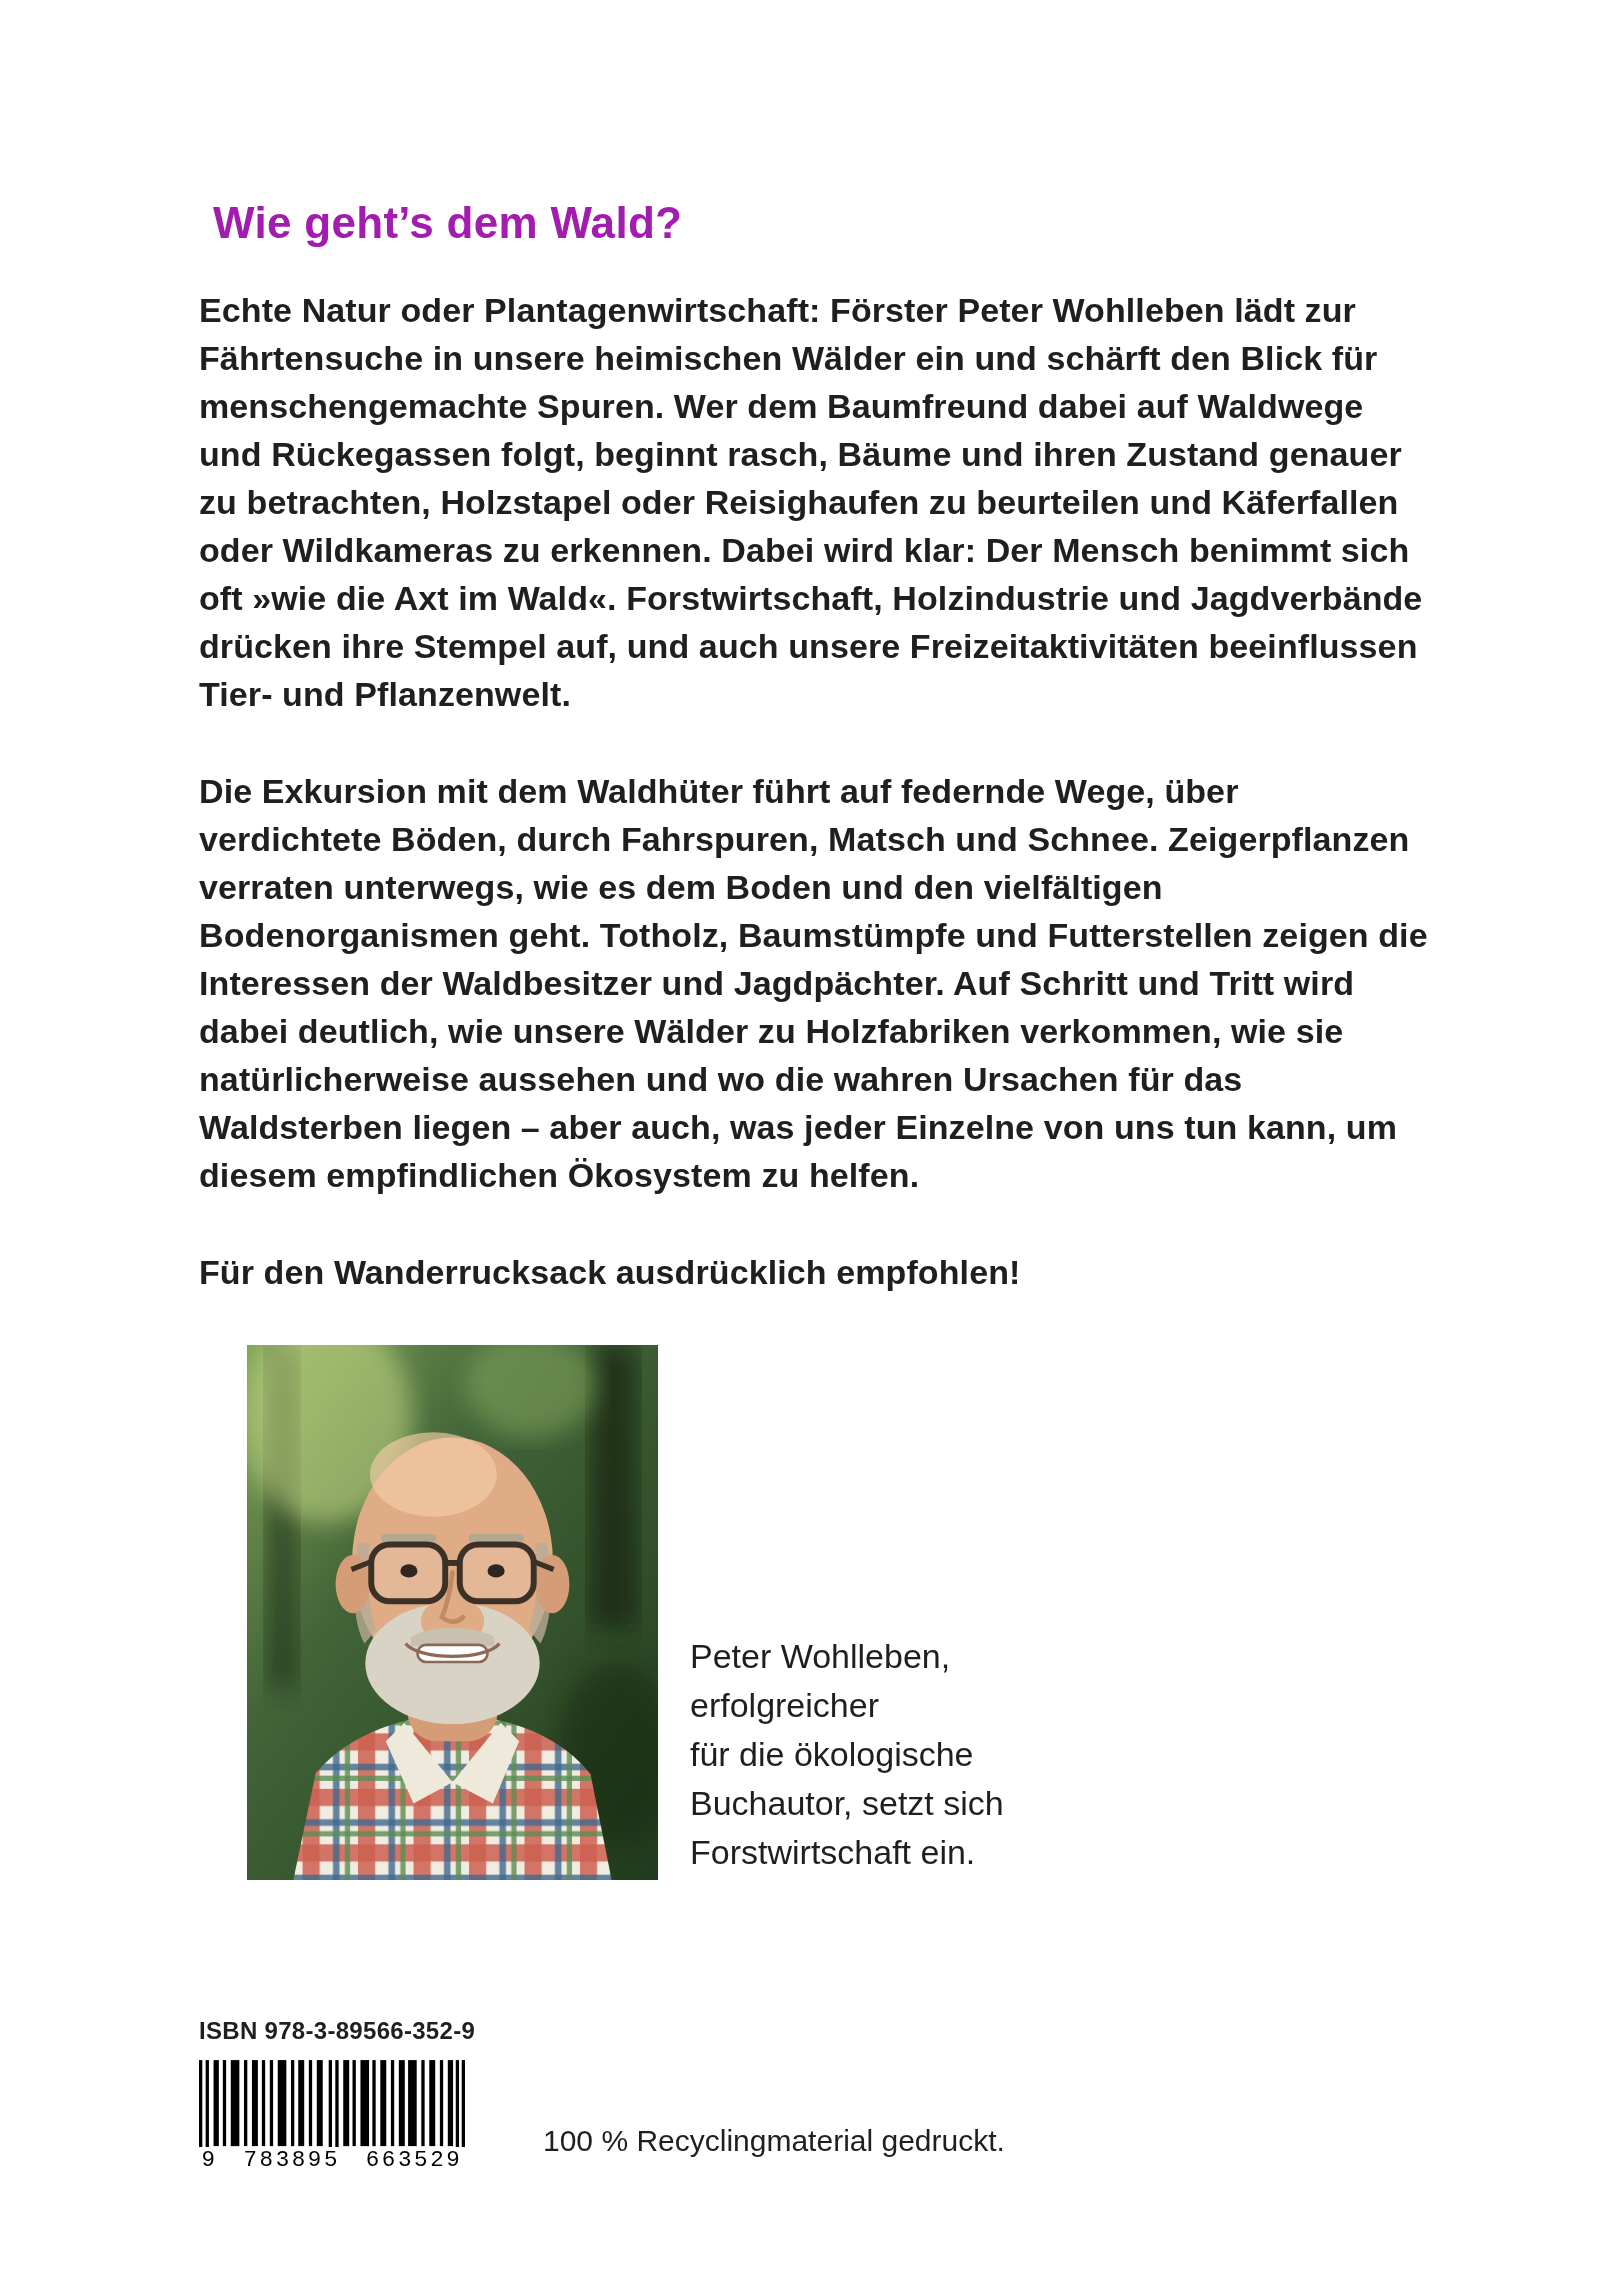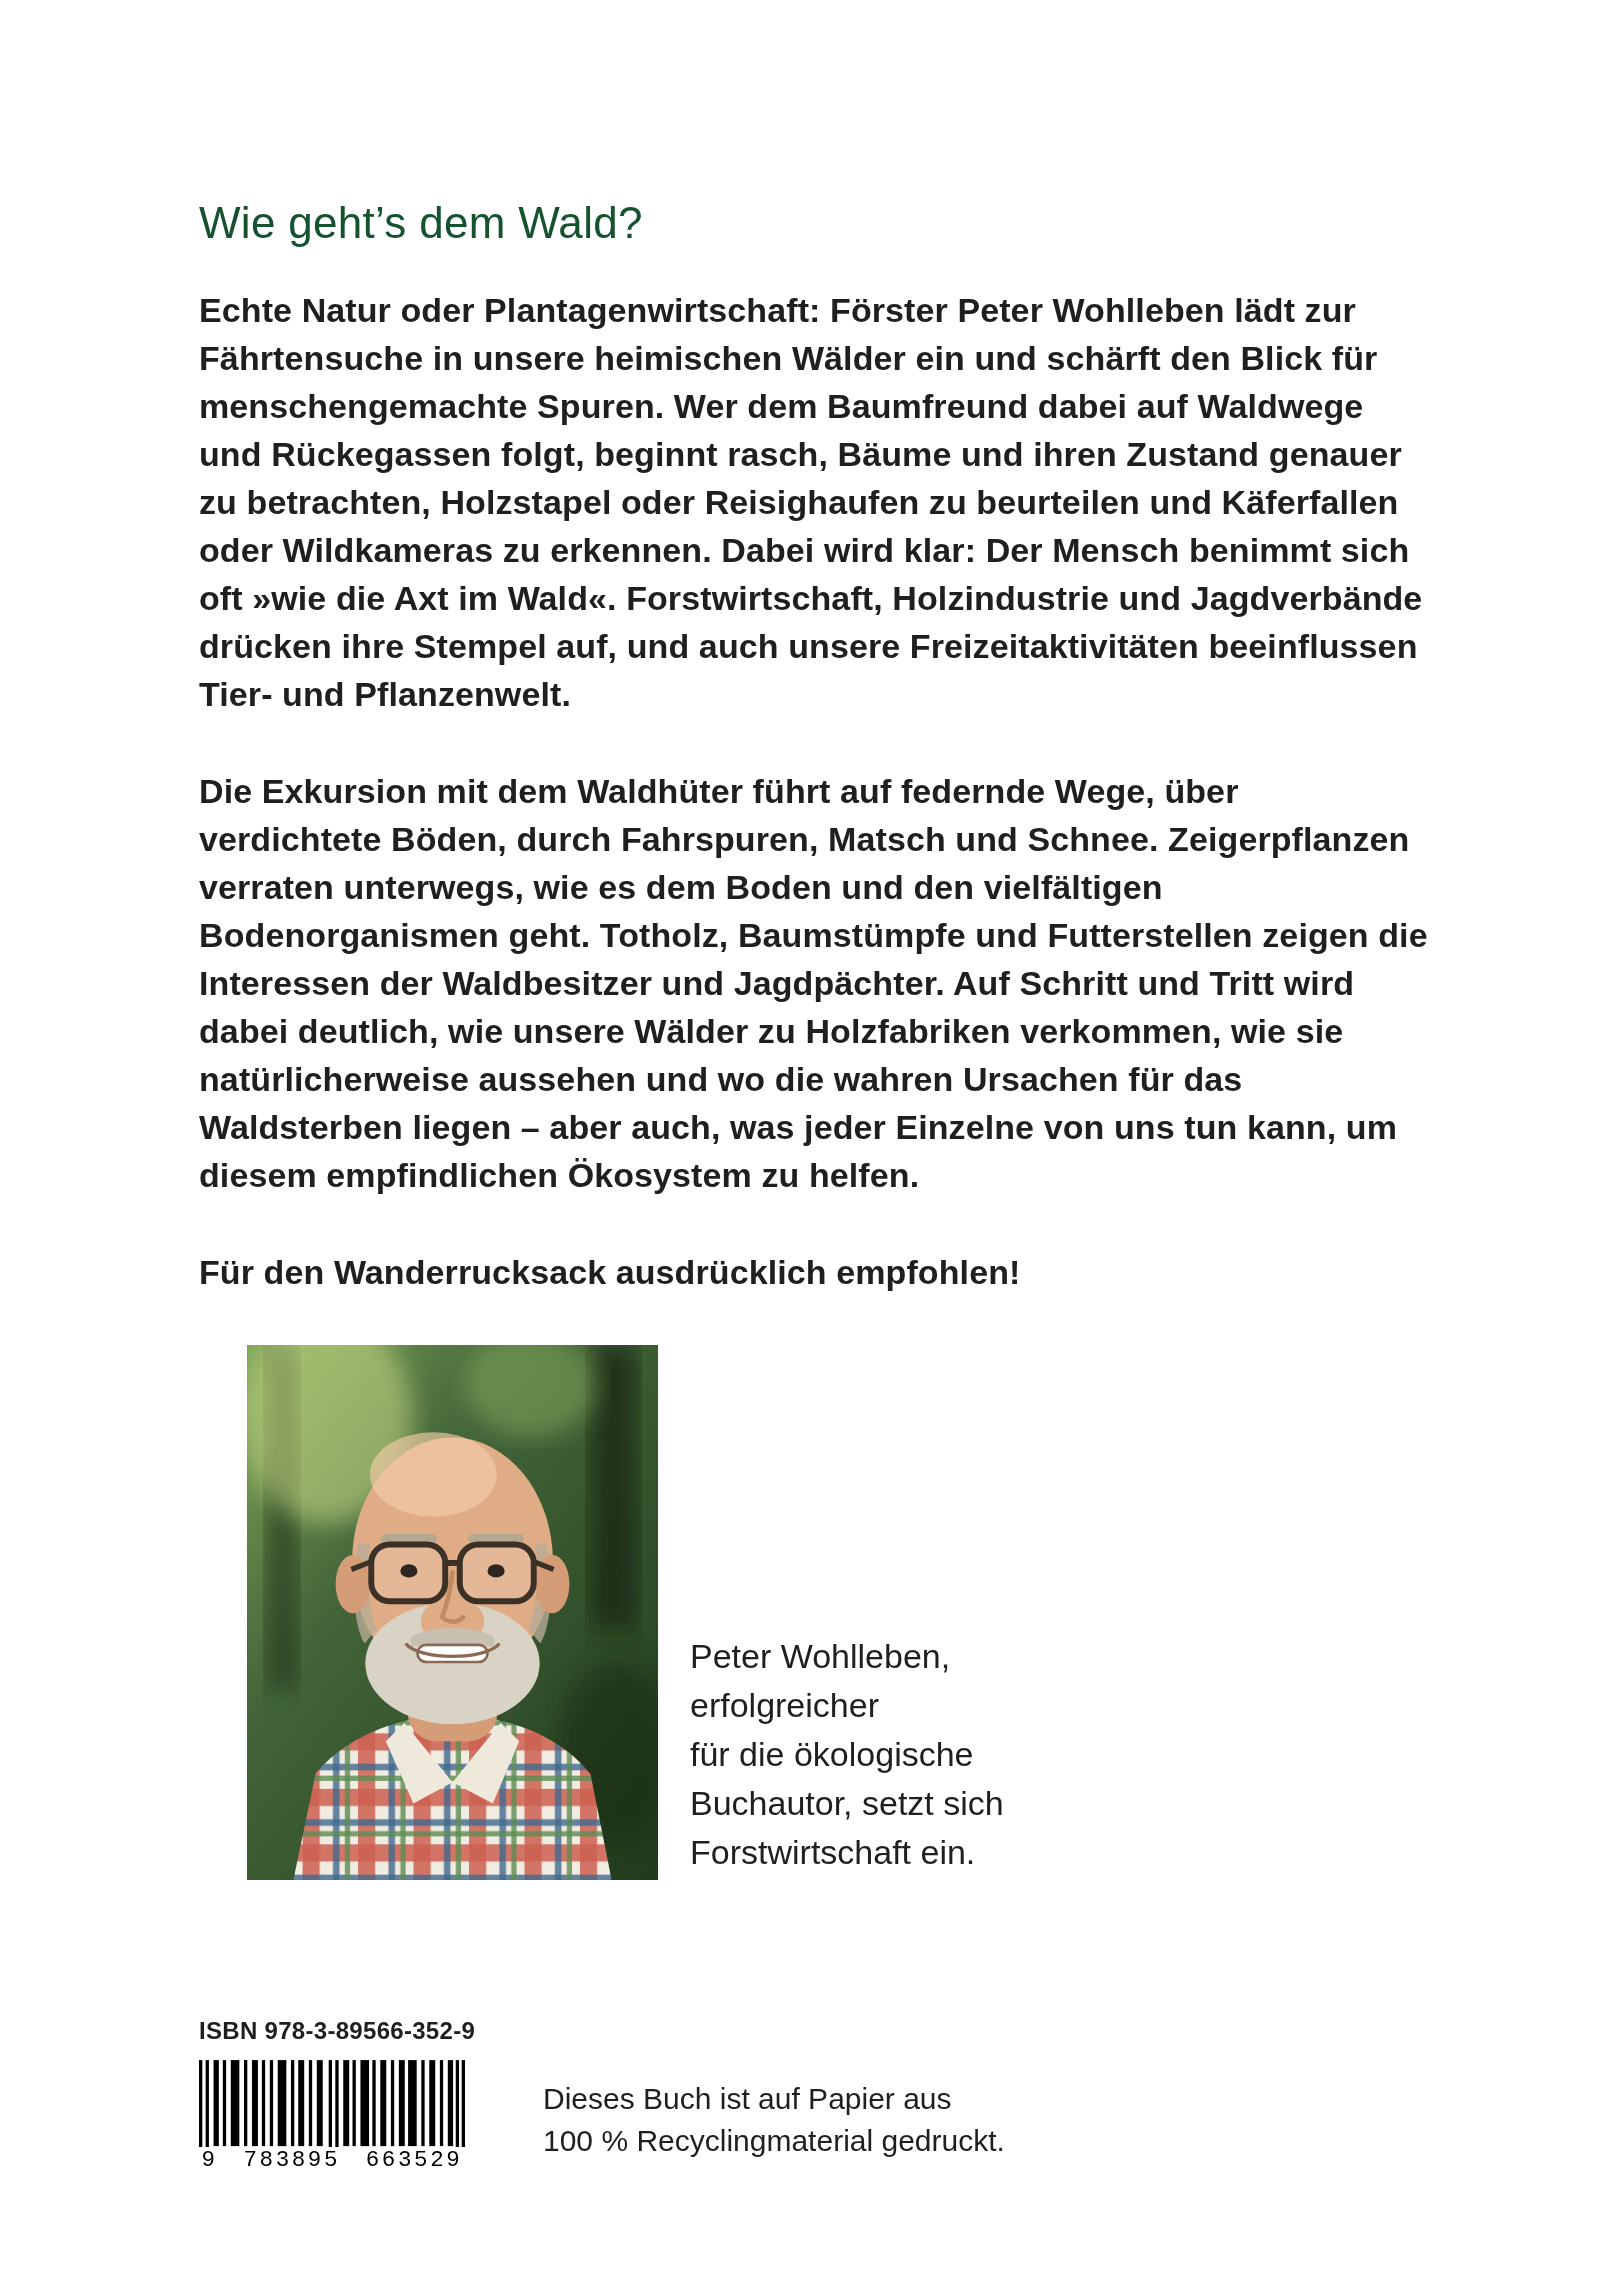--- a/index.html
+++ b/index.html
@@ -10,24 +10,24 @@
     height: 2295px;
     background: #ffffff;
     font-family: "Liberation Sans", sans-serif;
     color: #1f1f1d;
     box-sizing: border-box;
     padding: 198px 192px 0 199px;
     overflow: hidden;
   }
 
   .headline {
-    margin: 0 0 38px 0;
+    margin: 0 0 38px 14px;
     font-size: 44px;
-    font-weight: normal;
-    color: #14532d;
+    font-weight: bold;
+    color: #a21caf;
     letter-spacing: 0.3px;
   }
 
   .body-copy {
     width: 1230px;
     font-weight: bold;
   }
 
   .body-copy p {
     margin: 0 0 49px 0;
@@ -238,20 +238,19 @@
         <rect x="397" y="0" width="5" height="168" fill="#000"></rect>
       </svg>
       <div class="barcode-digits">
         <span>9</span>
         <span>783895</span>
         <span>663529</span>
       </div>
     </div>
 
     <div class="recycling-note">
-      <div>Dieses Buch ist auf Papier aus</div>
       <div>100 % Recyclingmaterial gedruckt.</div>
     </div>
 
   </div>
 
 </div>
 
 
 </body></html>

